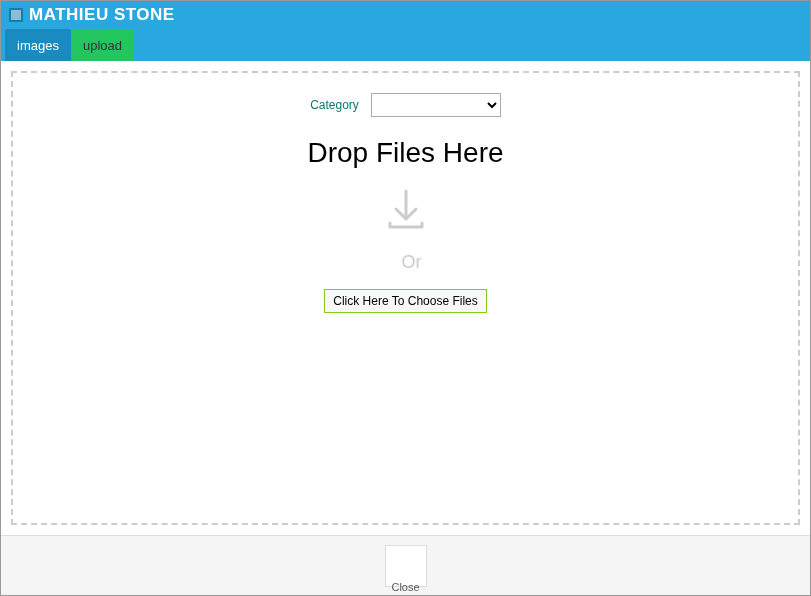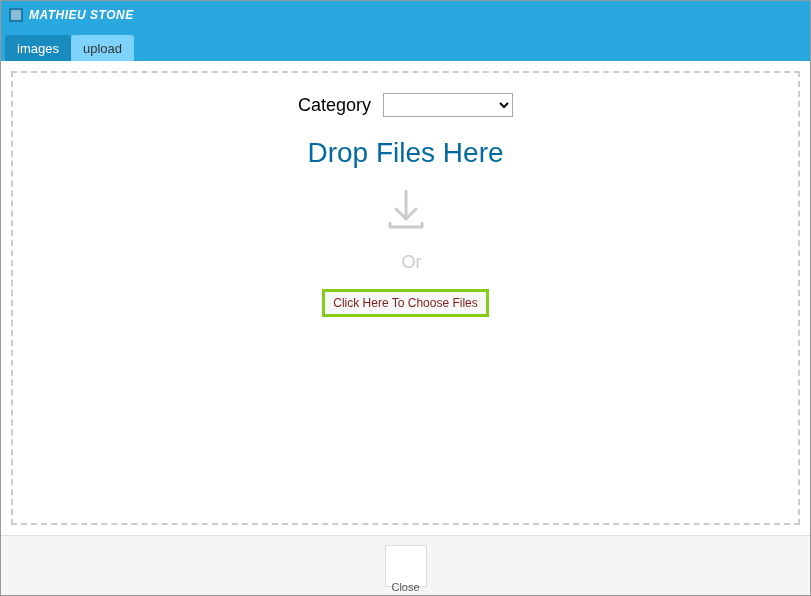--- a/index.html
+++ b/index.html
@@ -41,52 +41,51 @@
       height: 14px;
       background: #1a7aaa;
       border: 1px solid #1a7aaa;
       margin-right: 6px;
       display: flex;
       align-items: center;
       justify-content: center;
     }
 
     .title-bar-text {
-      font-size: 12px;
+      font-size: 17px;
       font-weight: bold;
       letter-spacing: 0.5px;
-      font-style: italic;
     }
 
     .tab-bar {
       background: #29a8e0;
       height: 32px;
       display: flex;
       align-items: flex-end;
       padding: 0 4px;
       flex-shrink: 0;
     }
 
     .tab {
-      height: 26px;
+      height: 32px;
       padding: 0 12px;
       display: flex;
       align-items: center;
       cursor: pointer;
       font-size: 13px;
       border-radius: 3px 3px 0 0;
     }
 
     .tab-images {
       background: #1a8bbf;
       color: #ffffff;
     }
 
     .tab-upload {
-      background: #7dd3fc;
+      background: #22c55e;
       color: #333;
     }
 
     .content-area {
       flex: 1;
       background: #ffffff;
       display: flex;
       flex-direction: column;
       padding: 10px;
     }
@@ -103,38 +102,38 @@
 
     .category-row {
       display: flex;
       align-items: center;
       width: 100%;
       justify-content: center;
       margin-bottom: 20px;
     }
 
     .category-label {
-      font-size: 18px;
-      color: #000000;
+      font-size: 12px;
+      color: #0f766e;
       margin-right: 12px;
     }
 
     .category-select {
       width: 130px;
       height: 24px;
       border: 1px solid #aaa;
       font-size: 12px;
       background: #fff;
       cursor: pointer;
       padding: 0 4px;
     }
 
     .drop-text {
       font-size: 28px;
-      color: #0369a1;
+      color: #000000;
       margin-bottom: 16px;
       font-weight: normal;
     }
 
     .drop-icon {
       color: #cccccc;
       margin-bottom: 16px;
     }
 
     .drop-icon svg {
@@ -144,24 +143,24 @@
 
     .or-text {
       font-size: 18px;
       color: #cccccc;
       margin-bottom: 16px;
       margin-left: 12px;
     }
 
     .choose-files-btn {
       background: #f8f8f8;
-      border: 3px solid #84cc16;
+      border: 1px solid #84cc16;
       padding: 4px 8px;
       font-size: 12px;
-      color: #7f1d1d;
+      color: #000000;
       cursor: pointer;
     }
 
     .bottom-bar {
       height: 60px;
       background: #f5f5f5;
       border-top: 1px solid #ddd;
       display: flex;
       align-items: center;
       justify-content: center;

